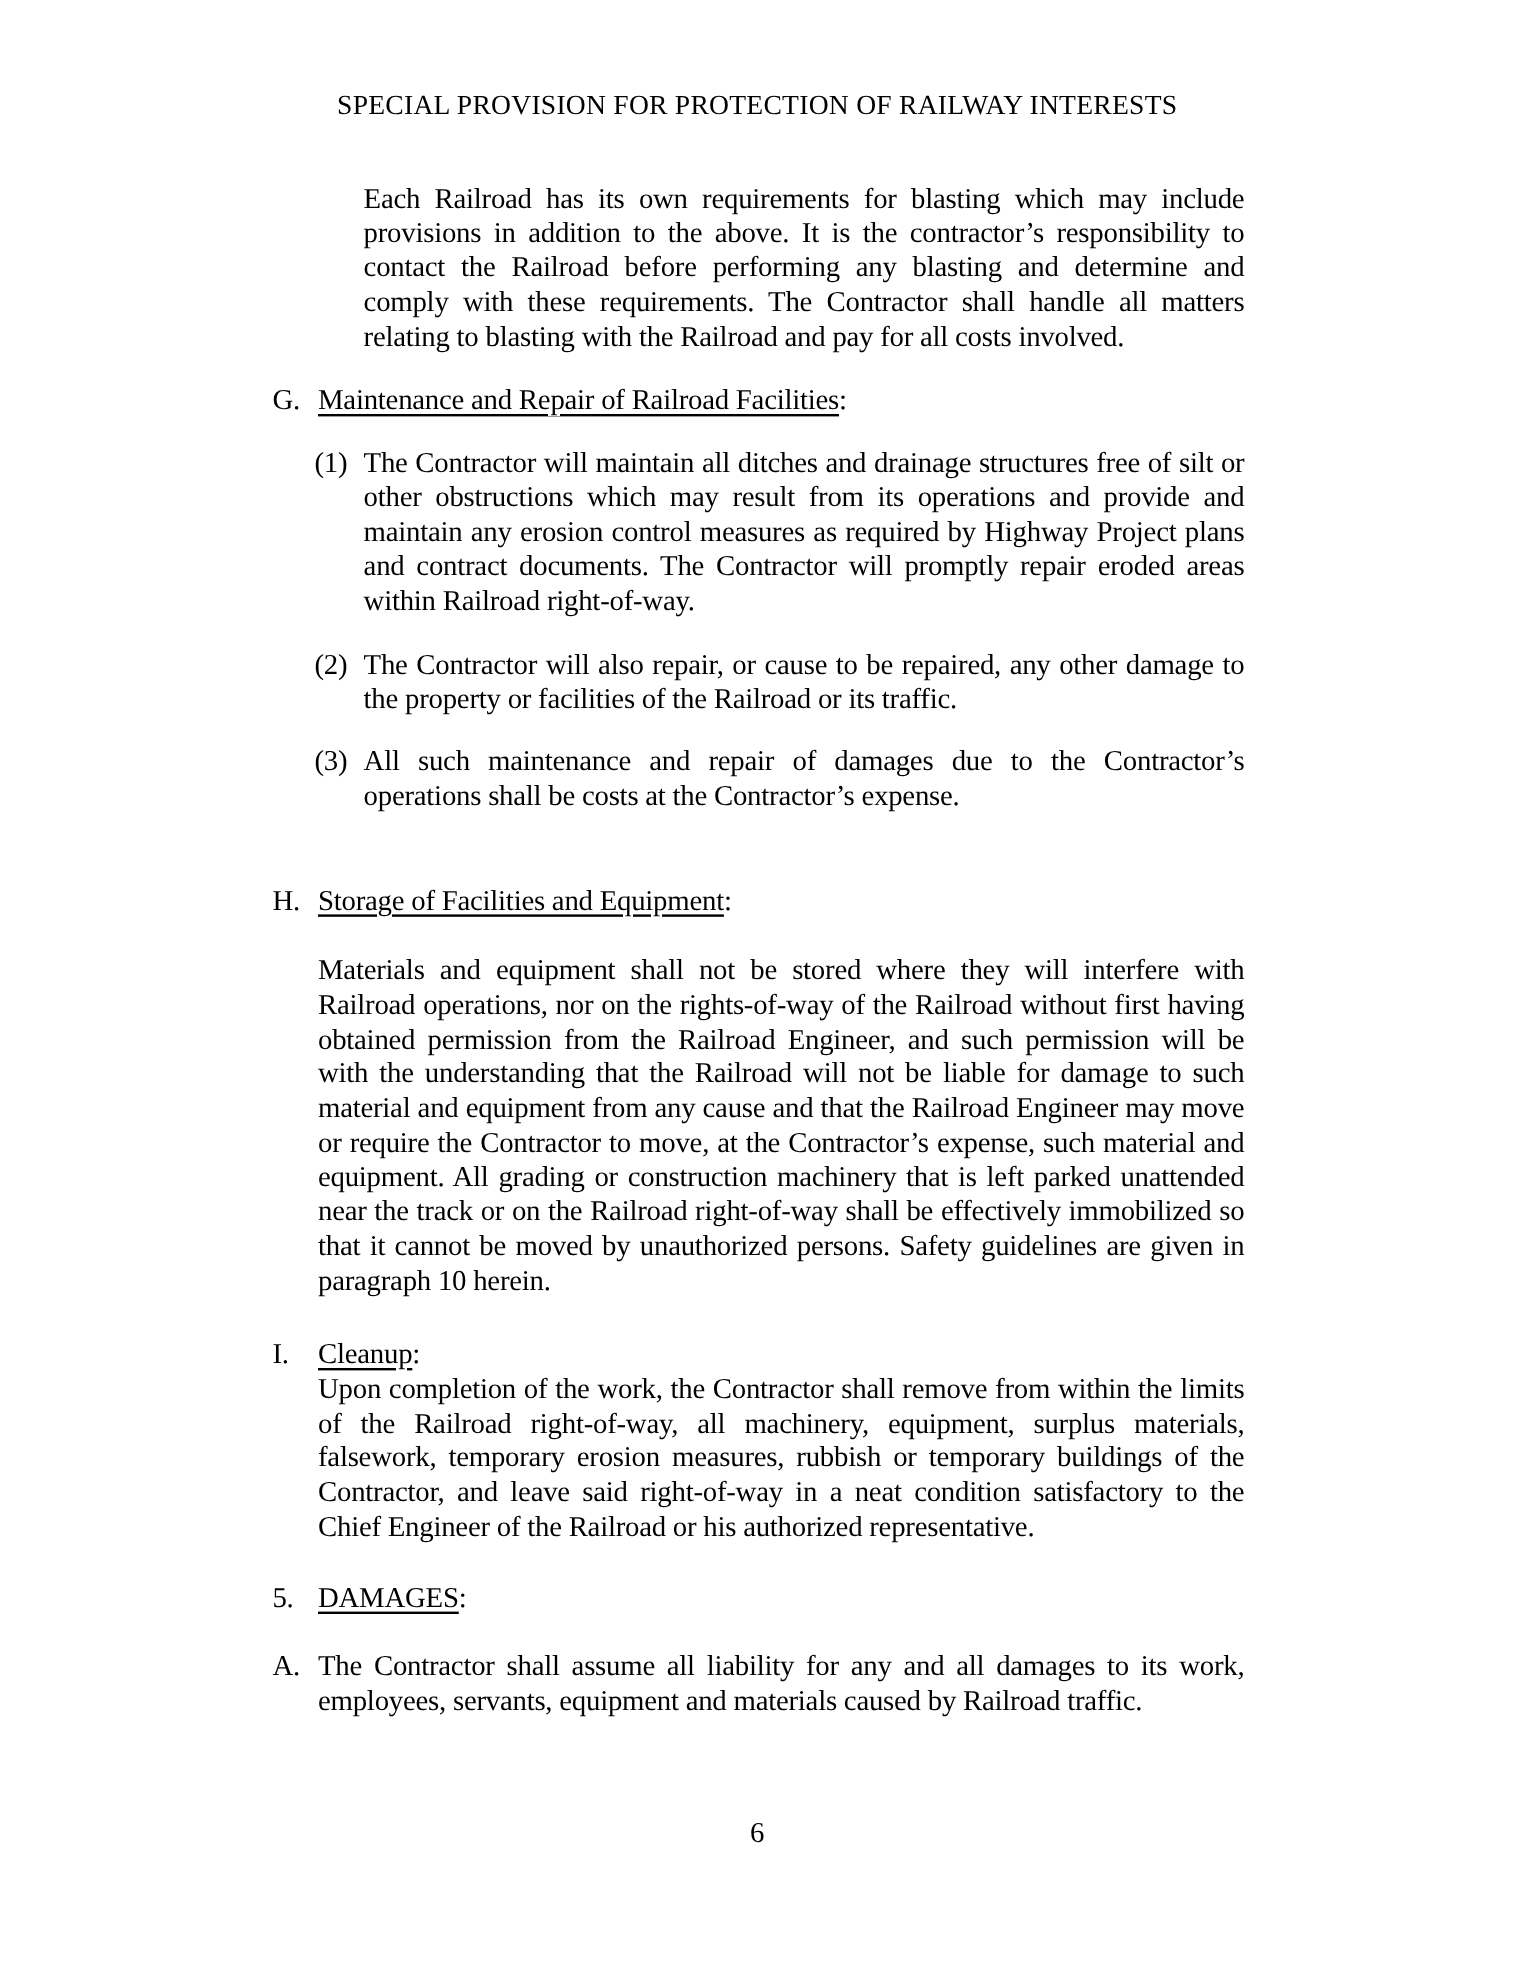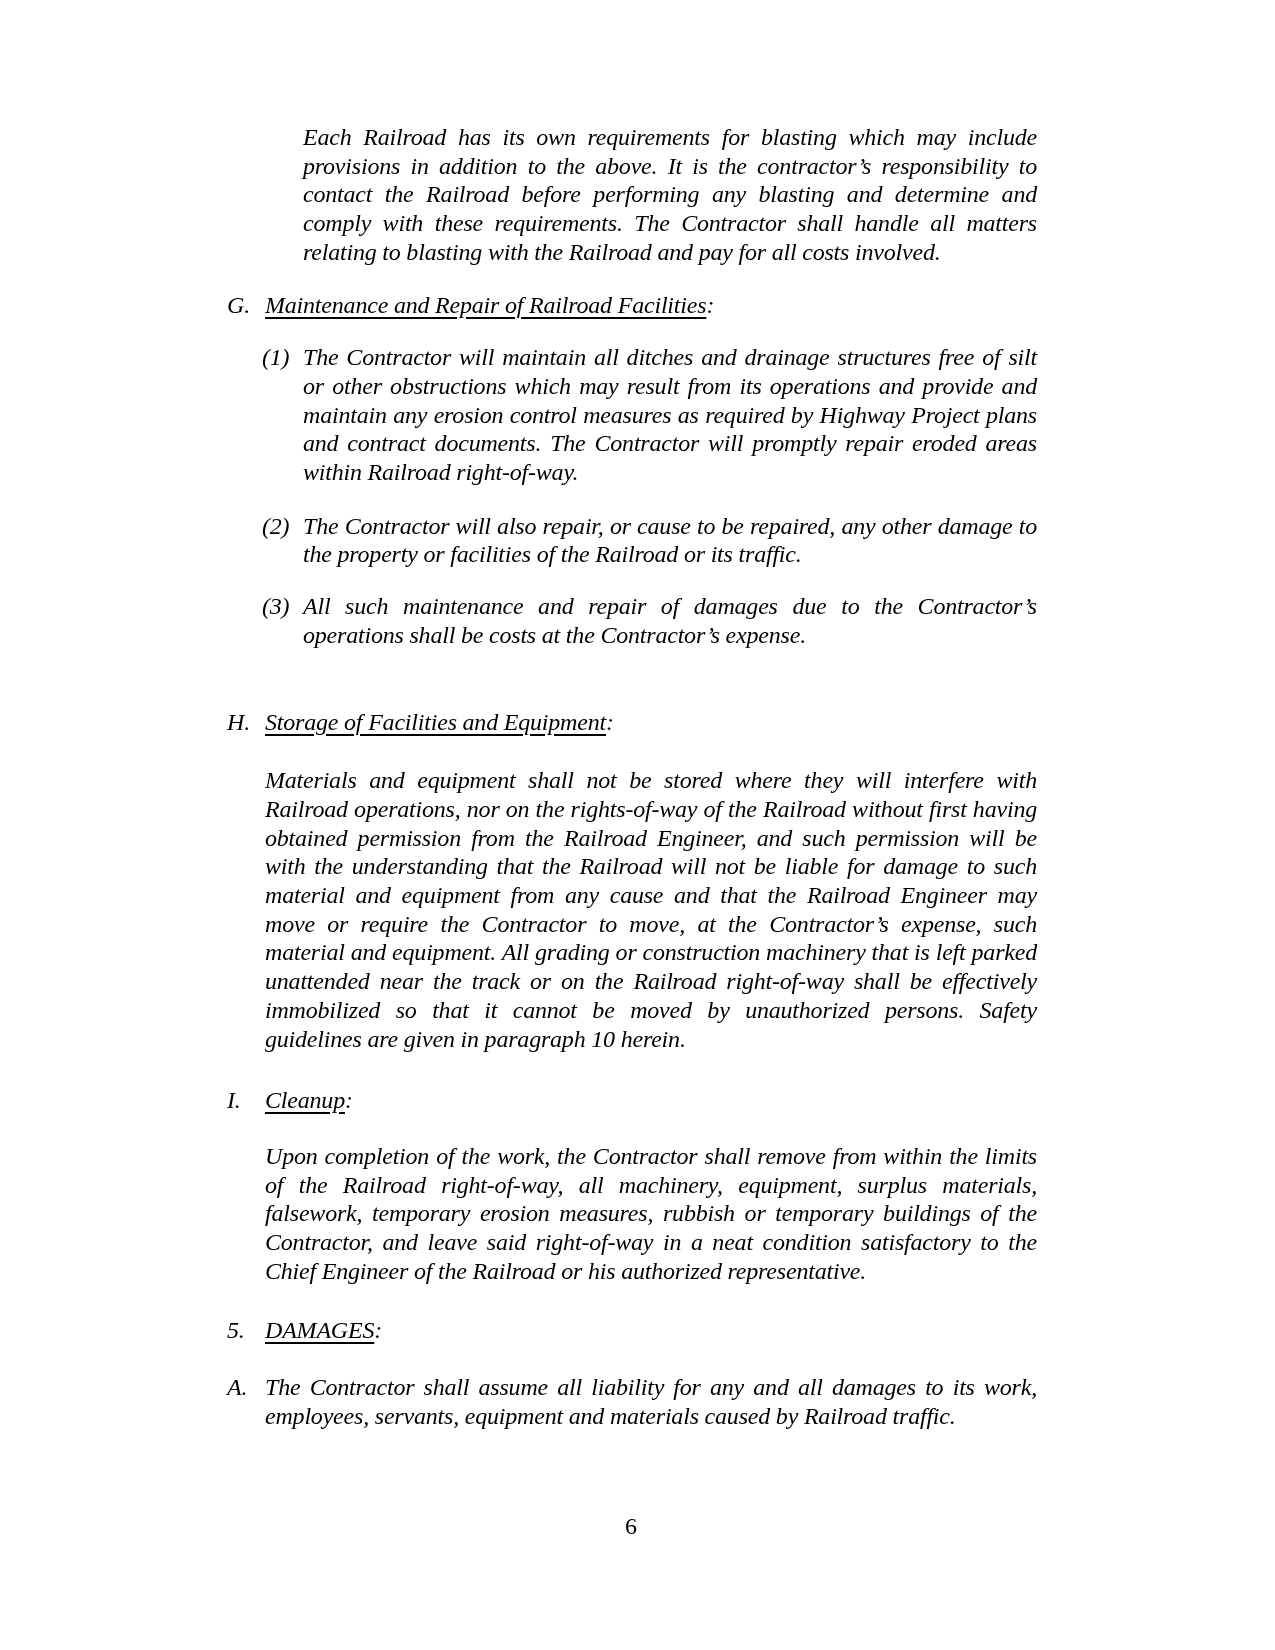--- a/index.html
+++ b/index.html
@@ -27,21 +27,20 @@
     font-size: 23px;
     line-height: 29px;
     letter-spacing: 0.2px;
     white-space: nowrap;
   }
   .body-text {
     font-size: 24px;
     line-height: 28.7px;
     letter-spacing: -0.2px;
     text-align: justify;
-    font-style: italic;
   }
   .intro-para {
     margin: 50px 0 0 78px;
   }
   .section-head {
     position: relative;
     padding-left: 40px;
     text-align: left;
   }
   .section-head .sec-label {
@@ -67,21 +66,21 @@
     position: absolute;
     left: 37px;
     top: 0;
   }
   .item-2 { margin-top: 25px; }
   .item-3 { margin-top: 23px; }
   .section-para {
     margin-left: 40px;
   }
   .para-h { margin-top: 30px; }
-  .para-i { margin-top: 27px; }
+  .para-i { }
   .item-a {
     position: relative;
     padding-left: 40px;
     margin-top: 29px;
   }
   .item-a .item-marker {
     position: absolute;
     left: 2px;
     top: 0;
   }
@@ -90,20 +89,21 @@
     text-align: center;
     font-size: 24px;
     line-height: 28.7px;
   }
 </style>
 </head>
 <body>
 
 <div class="page">
 
+  <div class="doc-header">SPECIAL PROVISION FOR PROTECTION OF RAILWAY INTERESTS</div>
 
   <div class="body-text intro-para">Each Railroad has its own requirements for blasting which may include provisions in addition to the above.  It is the contractor’s responsibility to contact the Railroad before performing any blasting and determine and comply with these requirements.  The Contractor shall handle all matters relating to blasting with the Railroad and pay for all costs involved.</div>
 
   <div class="body-text section-head head-g">
     <span class="sec-label">G.</span>
     <span class="sec-title">Maintenance and Repair of Railroad Facilities</span><span>:</span>
   </div>
 
   <div class="body-text list-item item-1">
     <span class="item-marker">(1)</span>

